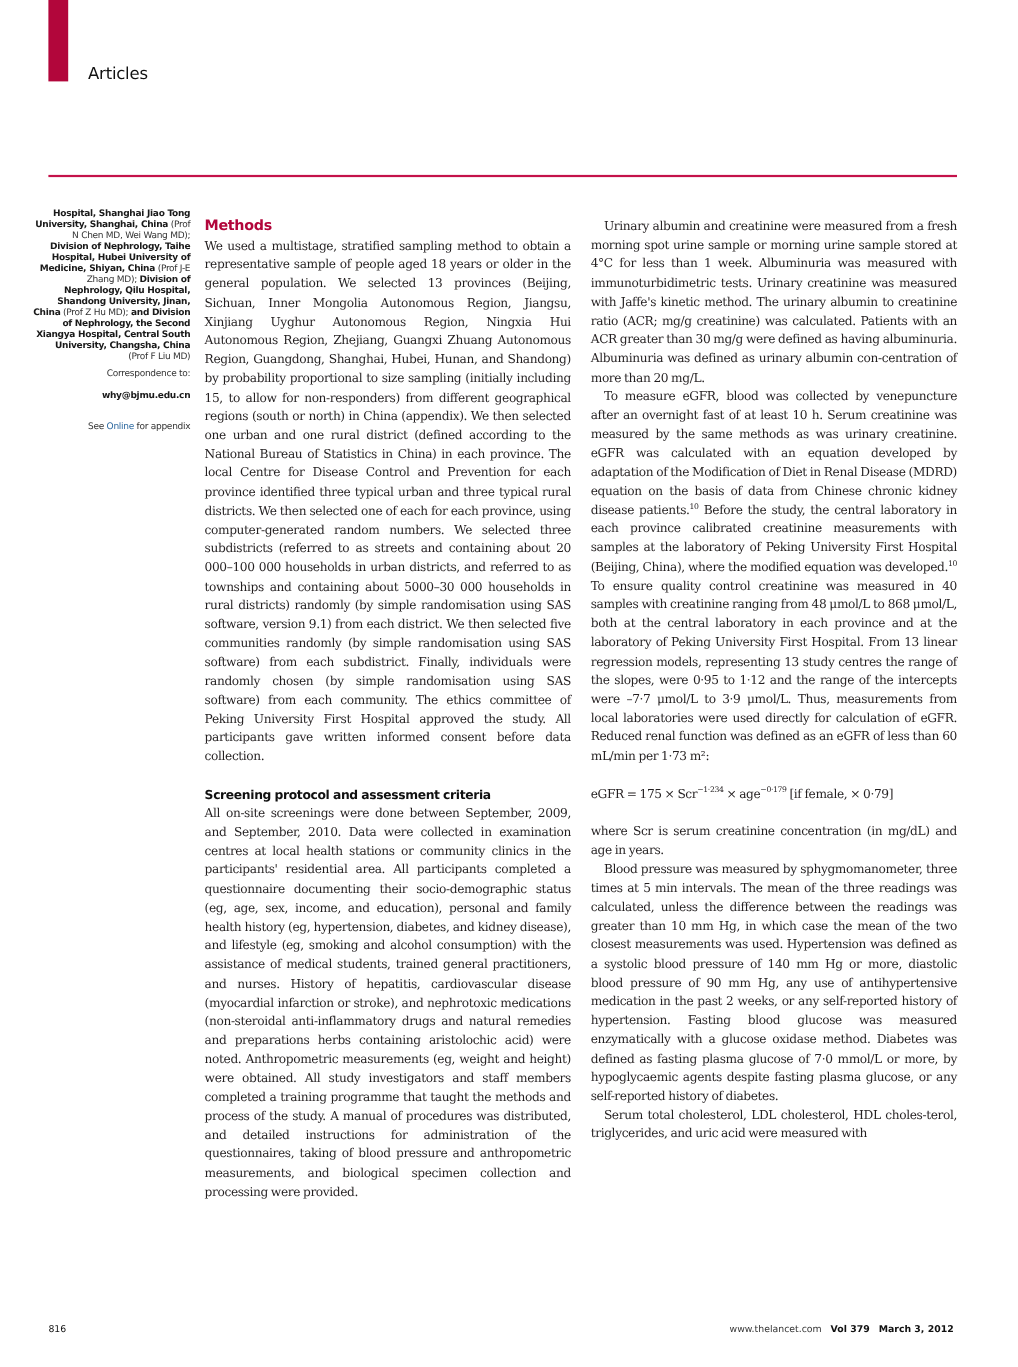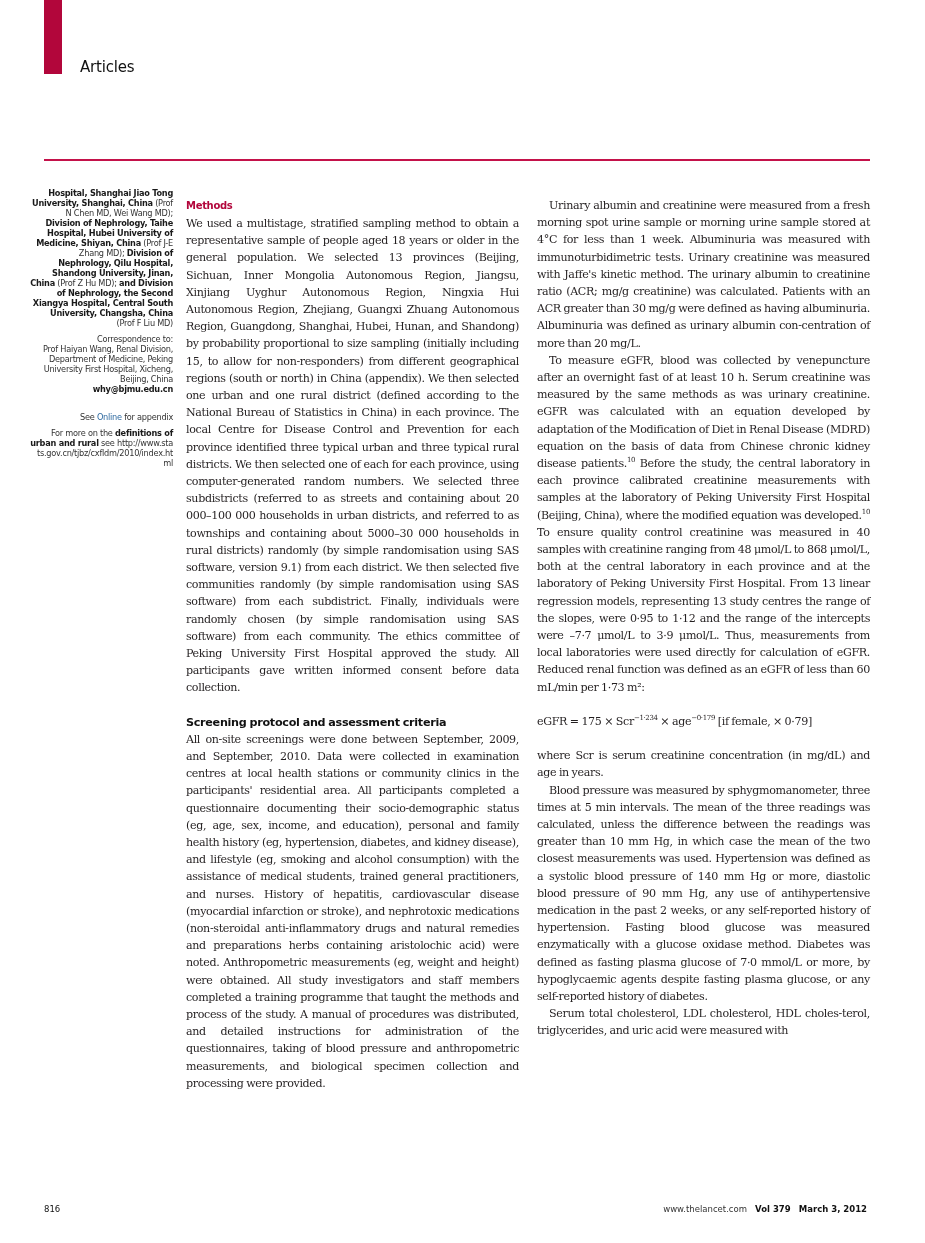--- a/index.html
+++ b/index.html
@@ -14,21 +14,21 @@
   .sidebar b { color: #1a1a1a; font-weight: bold; }
   .sidebar .block { margin-bottom: 6px; }
   .sidebar .online { color: #2f6aa0; }
 
   
   .col { position: absolute; top: 197px; width: 333px; font-family: "DejaVu Serif", "Liberation Serif", serif; font-size: 11.1px; line-height: 17.2px; text-align: justify; color: #231f20; letter-spacing: -0.35px; word-spacing: -0.5px; }
   .col1 { left: 186px; }
   .col2 { left: 537px; }
   .col p { margin: 0; }
   .col p.indent { text-indent: 12px; }
-  .h-methods { font-family: "DejaVu Sans", "Liberation Sans", sans-serif; font-weight: bold; font-size: 10px; color: #b2063b; line-height: 18px; margin: 0; letter-spacing: -0.3px; }
+  .h-methods { font-family: "DejaVu Sans", "Liberation Sans", sans-serif; font-weight: bold; font-size: 13px; color: #b2063b; line-height: 18px; margin: 0; letter-spacing: -0.3px; }
   .h-sub { font-family: "DejaVu Sans", "Liberation Sans", sans-serif; font-weight: bold; font-size: 11.2px; line-height: 17px; color: #111; margin: 0; letter-spacing: -0.3px; }
   .gap { height: 17px; }
   .eq { margin: 17px 0 17px 0 !important; text-align: left; }
   sup { font-size: 7px; line-height: 0; }
 
   .footer-page { position: absolute; left: 44px; top: 1204px; font-family: "DejaVu Sans", "Liberation Sans", sans-serif; font-size: 8.5px; color: #111; text-align: right; }
   .footer-right { position: absolute; right: 58px; top: 1204px; font-family: "DejaVu Sans", "Liberation Sans", sans-serif; font-size: 8.5px; color: #333; white-space: pre; }
   .footer-right b { color: #111; }
 </style>
 </head>
@@ -37,29 +37,26 @@
 <div class="red-bar"></div>
 <div class="section-label">Articles</div>
 <div class="rule"></div>
 
 <div class="sidebar">
   <div class="block">
     <b>Hospital, Shanghai Jiao Tong University, Shanghai, China</b><span> (Prof N Chen MD, Wei Wang MD); </span><b>Division of Nephrology, Taihe Hospital, Hubei University of Medicine, Shiyan, China</b><span> (Prof J-E Zhang MD); </span><b>Division of Nephrology, Qilu Hospital, Shandong University, Jinan, China</b><span> (Prof Z Hu MD); </span><b>and Division of Nephrology, the Second Xiangya Hospital, Central South University, Changsha, China</b><span> (Prof F Liu MD)</span>
   </div>
   <div class="block">
     <span>Correspondence to:</span><br>
-    <span>Prof Haiyan Wang, Renal Division, Department of Medicine, Peking University First Hospital, Xicheng, Beijing, China</span><br>
+    <br>
     <b>why@bjmu.edu.cn</b>
   </div>
   <div style="height:12px"></div>
   <div class="block">
     <span>See </span><span class="online">Online</span><span> for appendix</span>
-  </div>
-  <div class="block">
-    <span>For more on the </span><b>definitions of urban and rural</b><span style="word-break:break-all"> see http://www.stats.gov.cn/tjbz/cxfldm/2010/index.html</span>
   </div>
 </div>
 
 <div class="col col1">
   <h2 class="h-methods">Methods</h2>
   <p>We used a multistage, stratified sampling method to obtain a representative sample of people aged 18 years or older in the general population. We selected 13 provinces (Beijing, Sichuan, Inner Mongolia Autonomous Region, Jiangsu, Xinjiang Uyghur Autonomous Region, Ningxia Hui Autonomous Region, Zhejiang, Guangxi Zhuang Autonomous Region, Guangdong, Shanghai, Hubei, Hunan, and Shandong) by probability proportional to size sampling (initially including 15, to allow for non-responders) from different geographical regions (south or north) in China (appendix). We then selected one urban and one rural district (defined according to the National Bureau of Statistics in China) in each province. The local Centre for Disease Control and Prevention for each province identified three typical urban and three typical rural districts. We then selected one of each for each province, using computer-generated random numbers. We selected three subdistricts (referred to as streets and containing about 20 000–100 000 households in urban districts, and referred to as townships and containing about 5000–30 000 households in rural districts) randomly (by simple randomisation using SAS software, version 9.1) from each district. We then selected five communities randomly (by simple randomisation using SAS software) from each subdistrict. Finally, individuals were randomly chosen (by simple randomisation using SAS software) from each community. The ethics committee of Peking University First Hospital approved the study. All participants gave written informed consent before data collection.</p>
   <div class="gap"></div>
   <h3 class="h-sub">Screening protocol and assessment criteria</h3>
   <p>All on-site screenings were done between September, 2009, and September, 2010. Data were collected in examination centres at local health stations or community clinics in the participants' residential area. All participants completed a questionnaire documenting their socio-demographic status (eg, age, sex, income, and education), personal and family health history (eg, hypertension, diabetes, and kidney disease), and lifestyle (eg, smoking and alcohol consumption) with the assistance of medical students, trained general practitioners, and nurses. History of hepatitis, cardiovascular disease (myocardial infarction or stroke), and nephrotoxic medications (non-steroidal anti-inflammatory drugs and natural remedies and preparations herbs containing aristolochic acid) were noted. Anthropometric measurements (eg, weight and height) were obtained. All study investigators and staff members completed a training programme that taught the methods and process of the study. A manual of procedures was distributed, and detailed instructions for administration of the questionnaires, taking of blood pressure and anthropometric measurements, and biological specimen collection and processing were provided.</p>
 </div>

